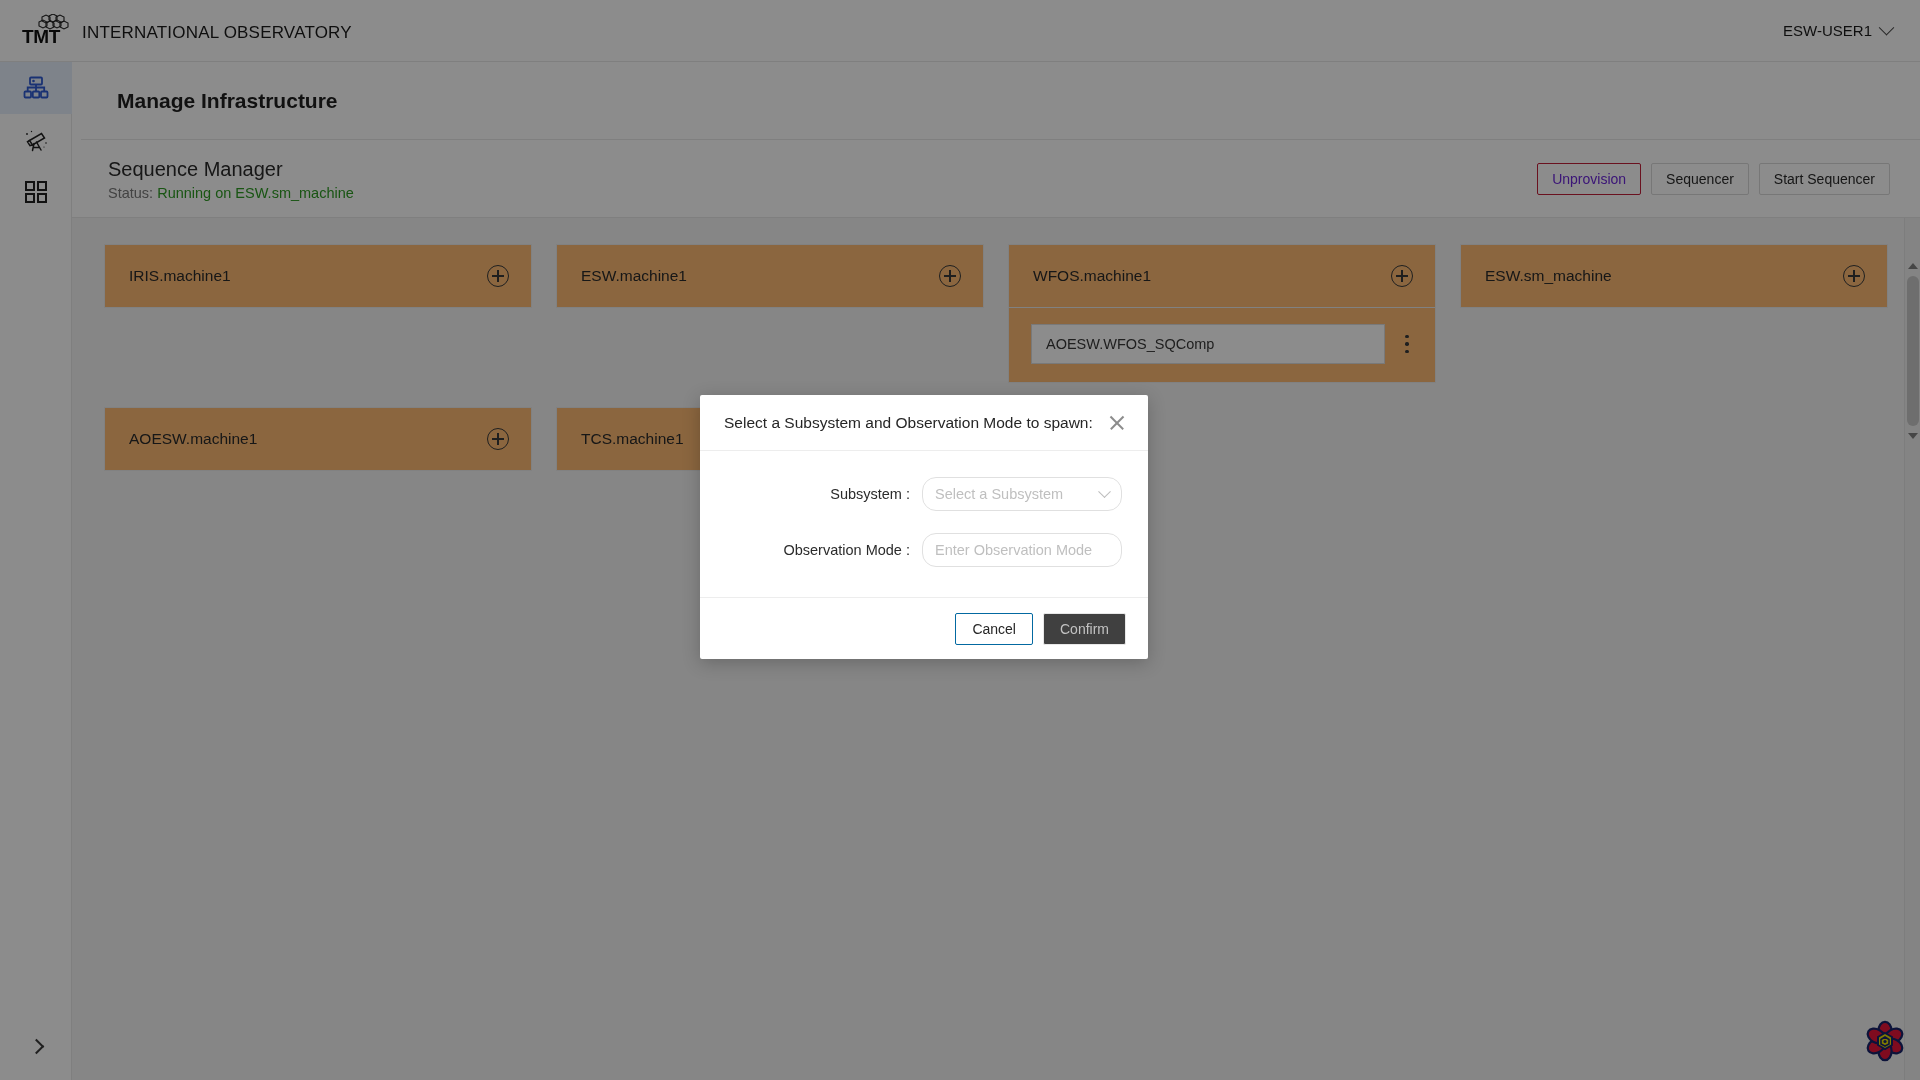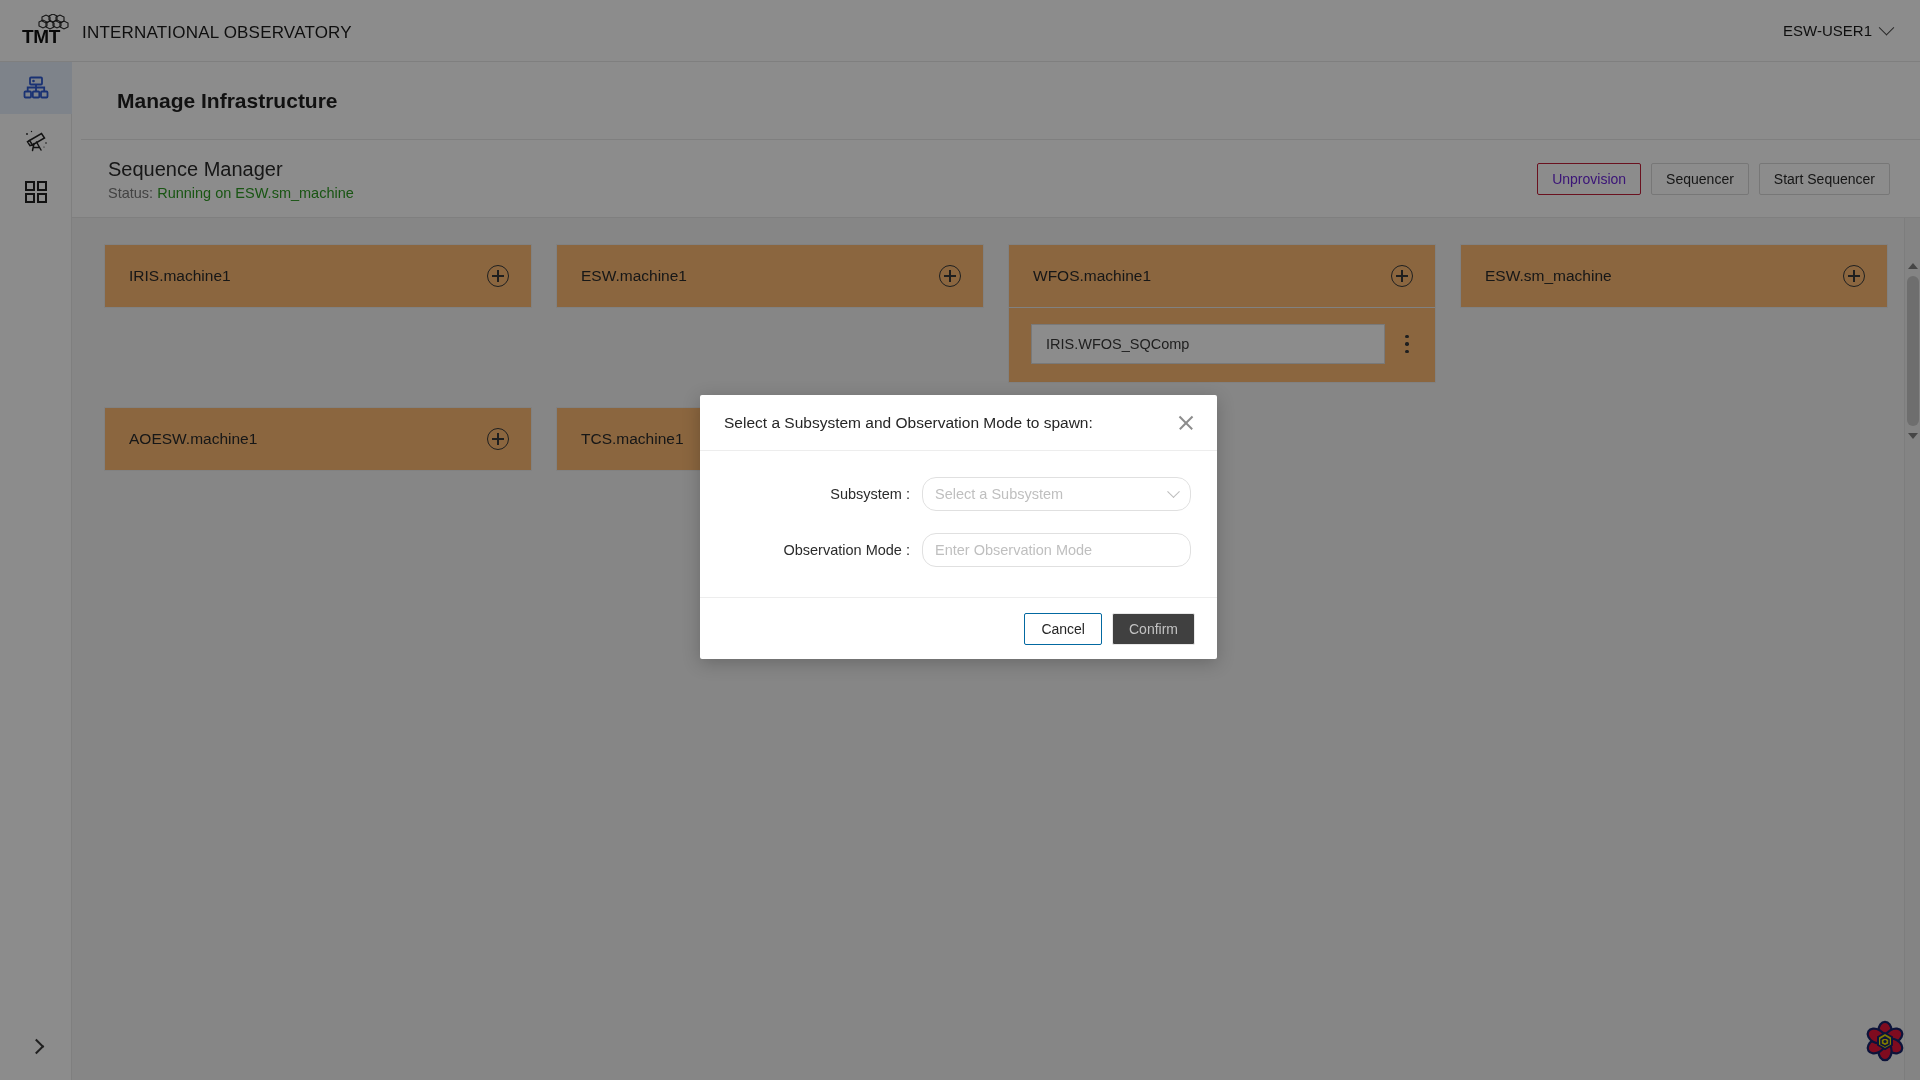--- a/index.html
+++ b/index.html
@@ -144,21 +144,21 @@
 
   
   .badge {
     position: absolute; right: 14px; bottom: 18px; width: 42px; height: 42px;
     cursor: pointer;
   }
 
   
   .overlay { position: absolute; inset: 0; background: rgba(0,0,0,0.45); }
   .modal {
-    position: absolute; left: 700px; top: 395px; width: 517px;
+    position: absolute; left: 700px; top: 395px; width: 448px;
     background: #fff; border-radius: 2px;
     box-shadow: 0 4px 18px rgba(0,0,0,0.22);
     overflow: hidden;
   }
   .modal-head {
     height: 56px; display: flex; align-items: center; justify-content: space-between;
     padding: 0 22px 0 24px; border-bottom: 1px solid #ededed;
   }
   .modal-title { font-size: 15.5px; color: #262626; }
   .close-x { width: 18px; height: 18px; position: relative; cursor: pointer; }
@@ -307,21 +307,21 @@
           </div>
         </div>
 
         <div class="card">
           <div class="card-head">
             <span class="card-title">WFOS.machine1</span>
             <span class="plus-icon"></span>
           </div>
           <div class="card-body">
             <div class="seq-row">
-              <div class="seq-box">IRIS.WFOS_SQComp</div>
+              <div class="seq-box">AOESW.WFOS_SQComp</div>
               <div class="kebab">
                   <i></i>
                   <i></i>
                   <i></i>
                 </div>
             </div>
           </div>
         </div>
 
         <div class="card">

